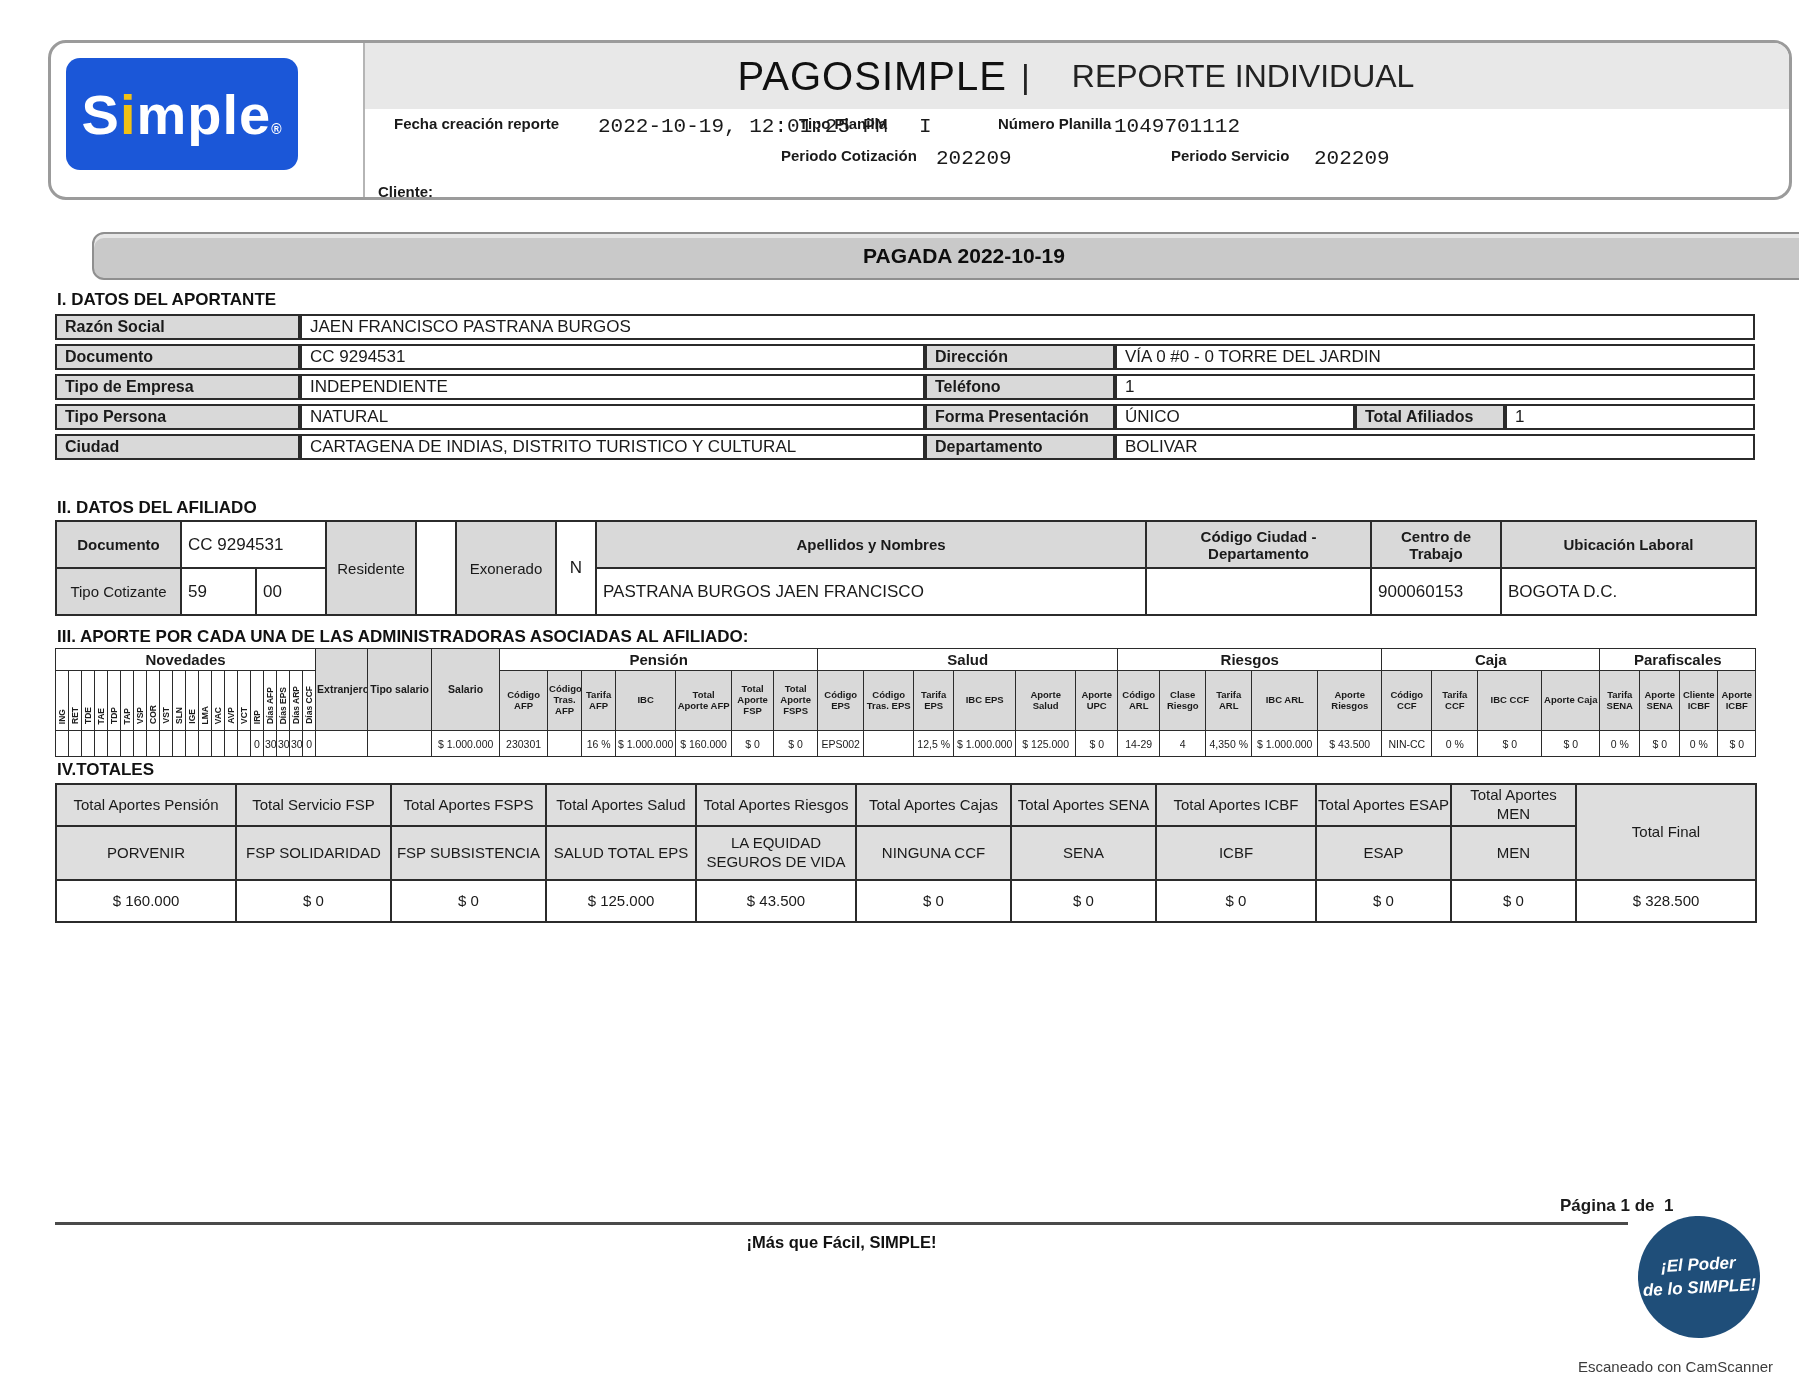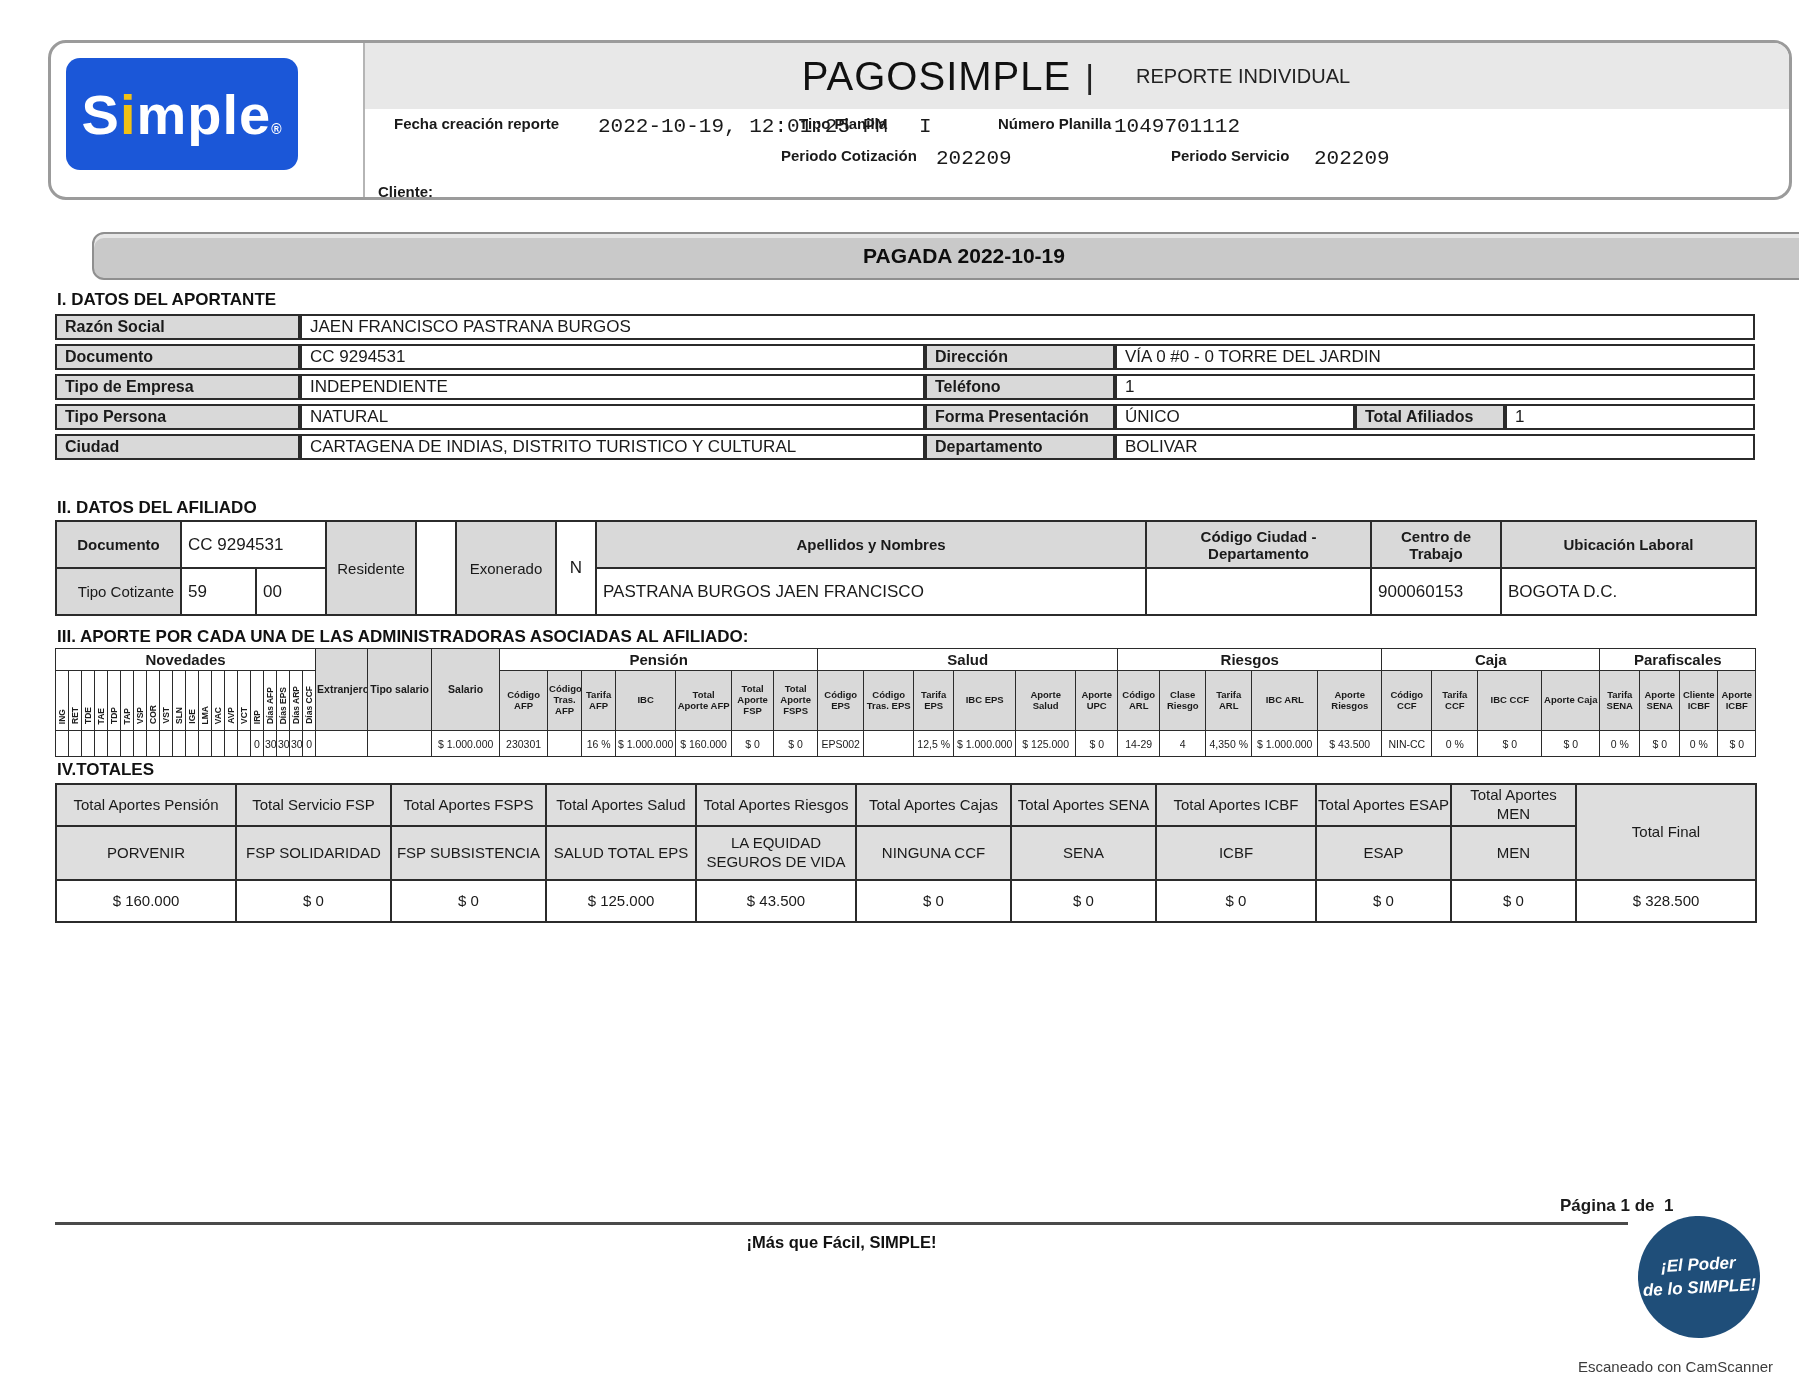--- a/index.html
+++ b/index.html
@@ -15,21 +15,21 @@
   .hdr-block {
     left: 48px; top: 40px; width: 1744px; height: 160px;
     border: 3px solid #9b9b9b; border-radius: 18px; background: #fff; overflow: hidden;
   }
   .hdr-band { position: absolute; left: 312px; top: 0; right: 0; height: 66px; background: #e8e8e8; }
   .hdr-divider { position: absolute; left: 312px; top: 0; bottom: 0; width: 2px; background: #b5b5b5; }
   .hdr-title-wrap { position: absolute; left: 312px; top: 0; right: 0; height: 66px;
     display: flex; align-items: center; justify-content: center; gap: 14px; }
   .hdr-title { font-size: 40px; letter-spacing: 1px; color: #111; }
   .hdr-bar { font-size: 34px; font-weight: 300; color: #222; }
-  .hdr-subtitle { font-size: 20px; color: #222; margin-left: 28px; }
+  .hdr-subtitle { font-size: 32px; color: #222; margin-left: 28px; }
   .hfl { font-size: 15px; font-weight: bold; white-space: nowrap; }
   .hfv { font-size: 21px; white-space: nowrap; font-family: Liberation Mono, monospace; }
 
   
   .logo-box {
     left: 66px; top: 58px; width: 232px; height: 112px; background: #1b57d8;
     border-radius: 14px; display: flex; align-items: center; justify-content: center;
   }
   .logo-text { color: #fff; font-size: 56px; font-weight: bold; letter-spacing: 1px; }
   .logo-i { color: #f2c114; }
@@ -197,21 +197,21 @@
     <td class="hn" rowspan="2">Residente</td>
     <td class="val" rowspan="2"></td>
     <td class="hn" rowspan="2">Exonerado</td>
     <td class="val c" rowspan="2">N</td>
     <td class="hd">Apellidos y Nombres</td>
     <td class="hd">Código Ciudad - Departamento</td>
     <td class="hd">Centro de Trabajo</td>
     <td class="hd">Ubicación Laboral</td>
   </tr>
   <tr style="height:47px">
-    <td class="hn" style="text-align:right">Tipo Cotizante</td>
+    <td class="hn" style="text-align:center">Tipo Cotizante</td>
     <td class="val">59</td>
     <td class="val">00</td>
     <td class="val">PASTRANA BURGOS JAEN FRANCISCO</td>
     <td class="val"></td>
     <td class="val">900060153</td>
     <td class="val">BOGOTA D.C.</td>
   </tr>
 </tbody>
   </table>
 

